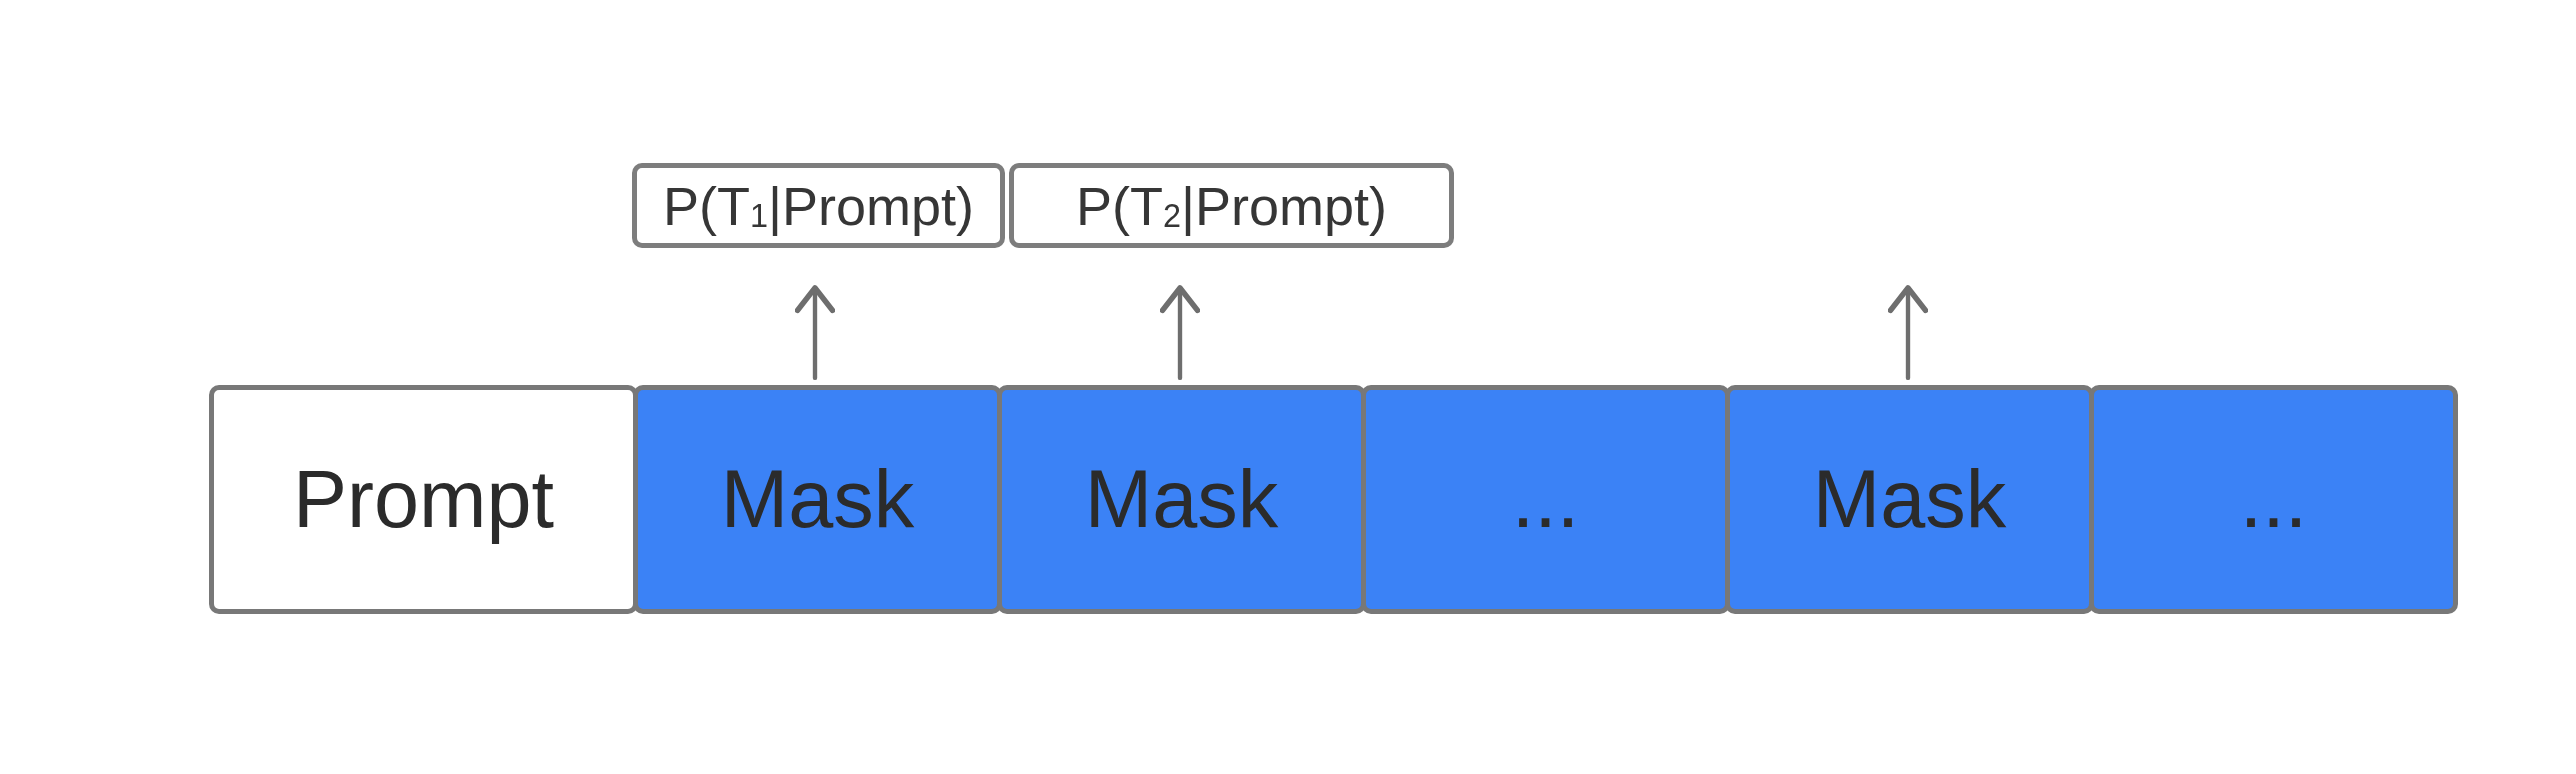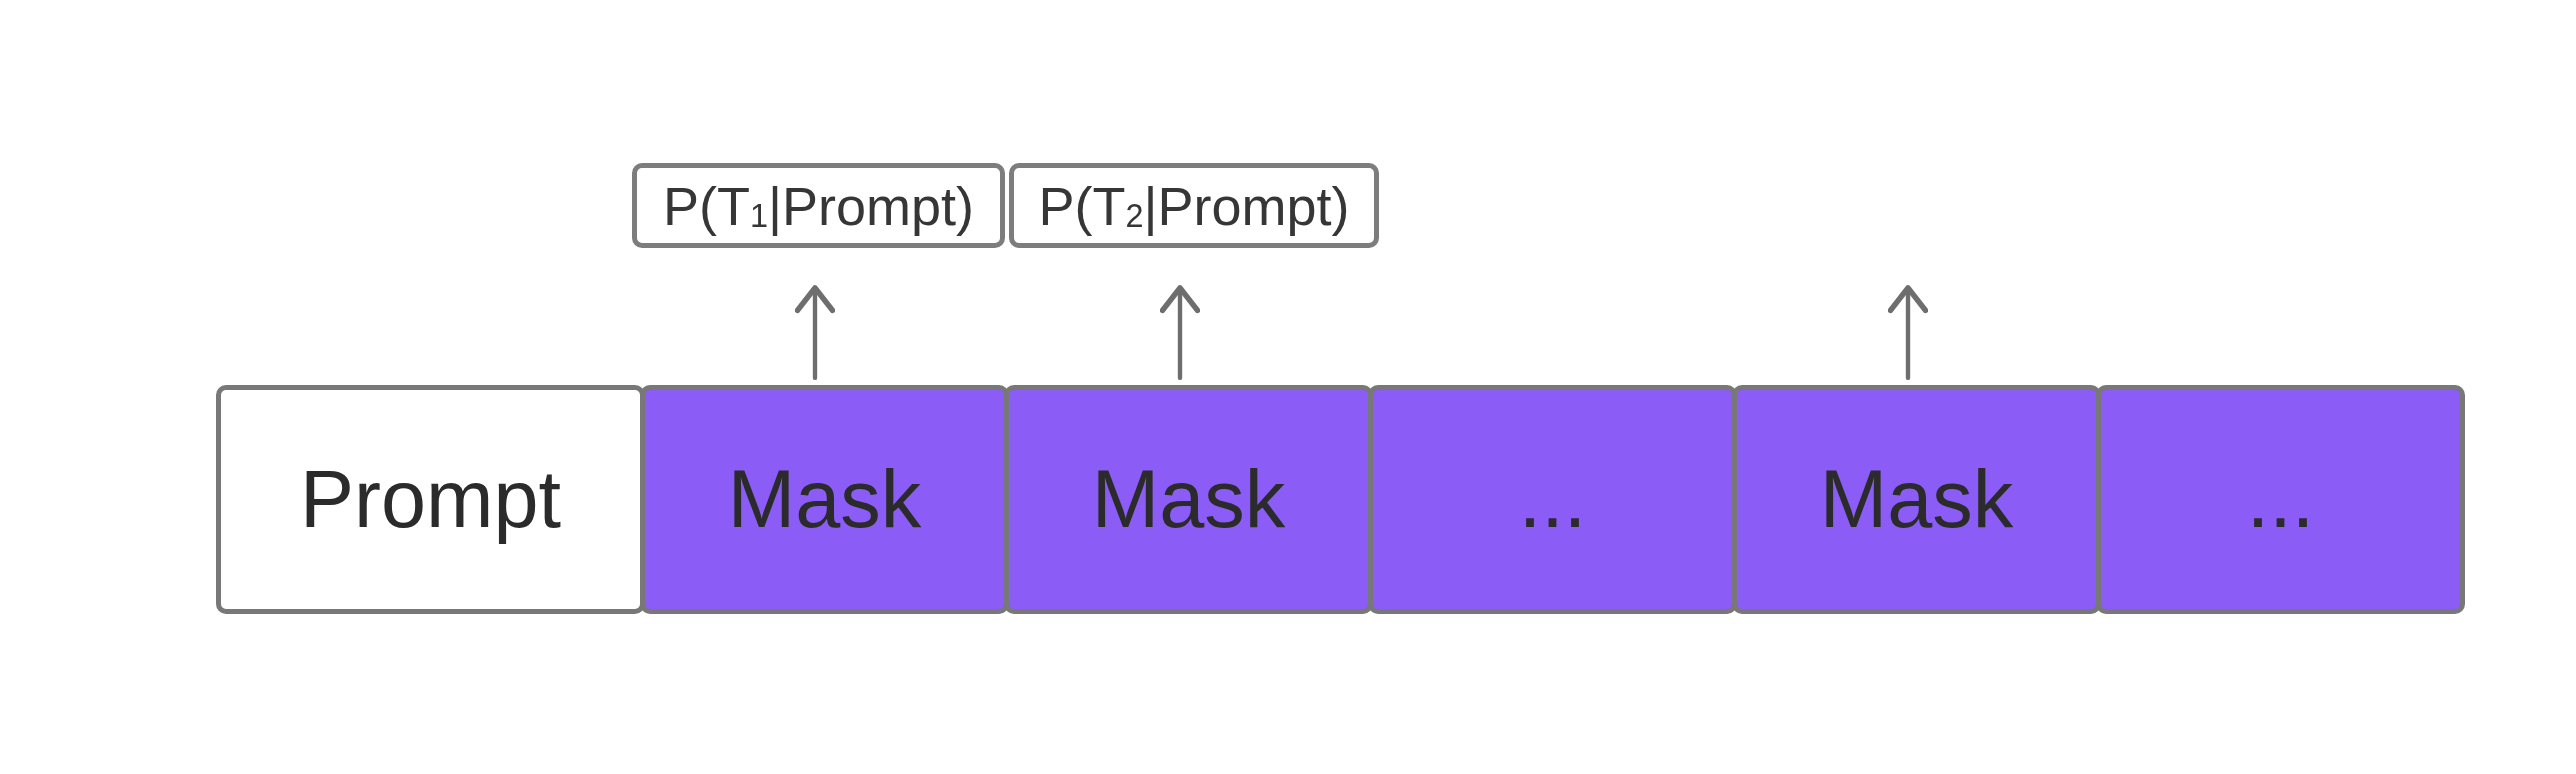--- a/index.html
+++ b/index.html
@@ -9,58 +9,58 @@
     height: 774px;
     background: #ffffff;
     font-family: "Liberation Sans", sans-serif;
     overflow: hidden;
     margin-left: 44px;
   }
 
   
   .token-row {
     position: absolute;
-    left: 172px;
+    left: 165px;
     top: 385px;
     display: flex;
     align-items: stretch;
   }
   .token {
     box-sizing: border-box;
     height: 229px;
     border: 5px solid #787878;
     border-radius: 10px;
     display: flex;
     align-items: center;
     justify-content: center;
     font-size: 81px;
     color: #2b2b2b;
     white-space: nowrap;
   }
   .token + .token { margin-left: -5px; }
   .token--prompt { width: 429px; background: #ffffff; }
-  .token--mask   { width: 369px; background: #8b5cf6; }
+  .token--mask   { width: 369px; background: #3b82f6; }
 
   
   .prob-label {
     position: absolute;
     top: 163px;
     height: 85px;
     box-sizing: border-box;
     background: #ffffff;
     border: 5px solid #7d7d7d;
     border-radius: 10px;
     display: flex;
     align-items: center;
     justify-content: center;
     font-size: 54px;
     color: #363636;
   }
   .prob-label--1 { left: 588px;  width: 373px; }
-  .prob-label--2 { left: 965px; width: 370px; }
+  .prob-label--2 { left: 965px; width: 445px; }
   .prob-label--3 { left: 1683px; width: 371px; }
   .prob-text { white-space: nowrap; }
   .prob-text .sub {
     font-size: 0.6em;
     vertical-align: -0.06em;
   }
 
   
   .up-arrow {
     position: absolute;

